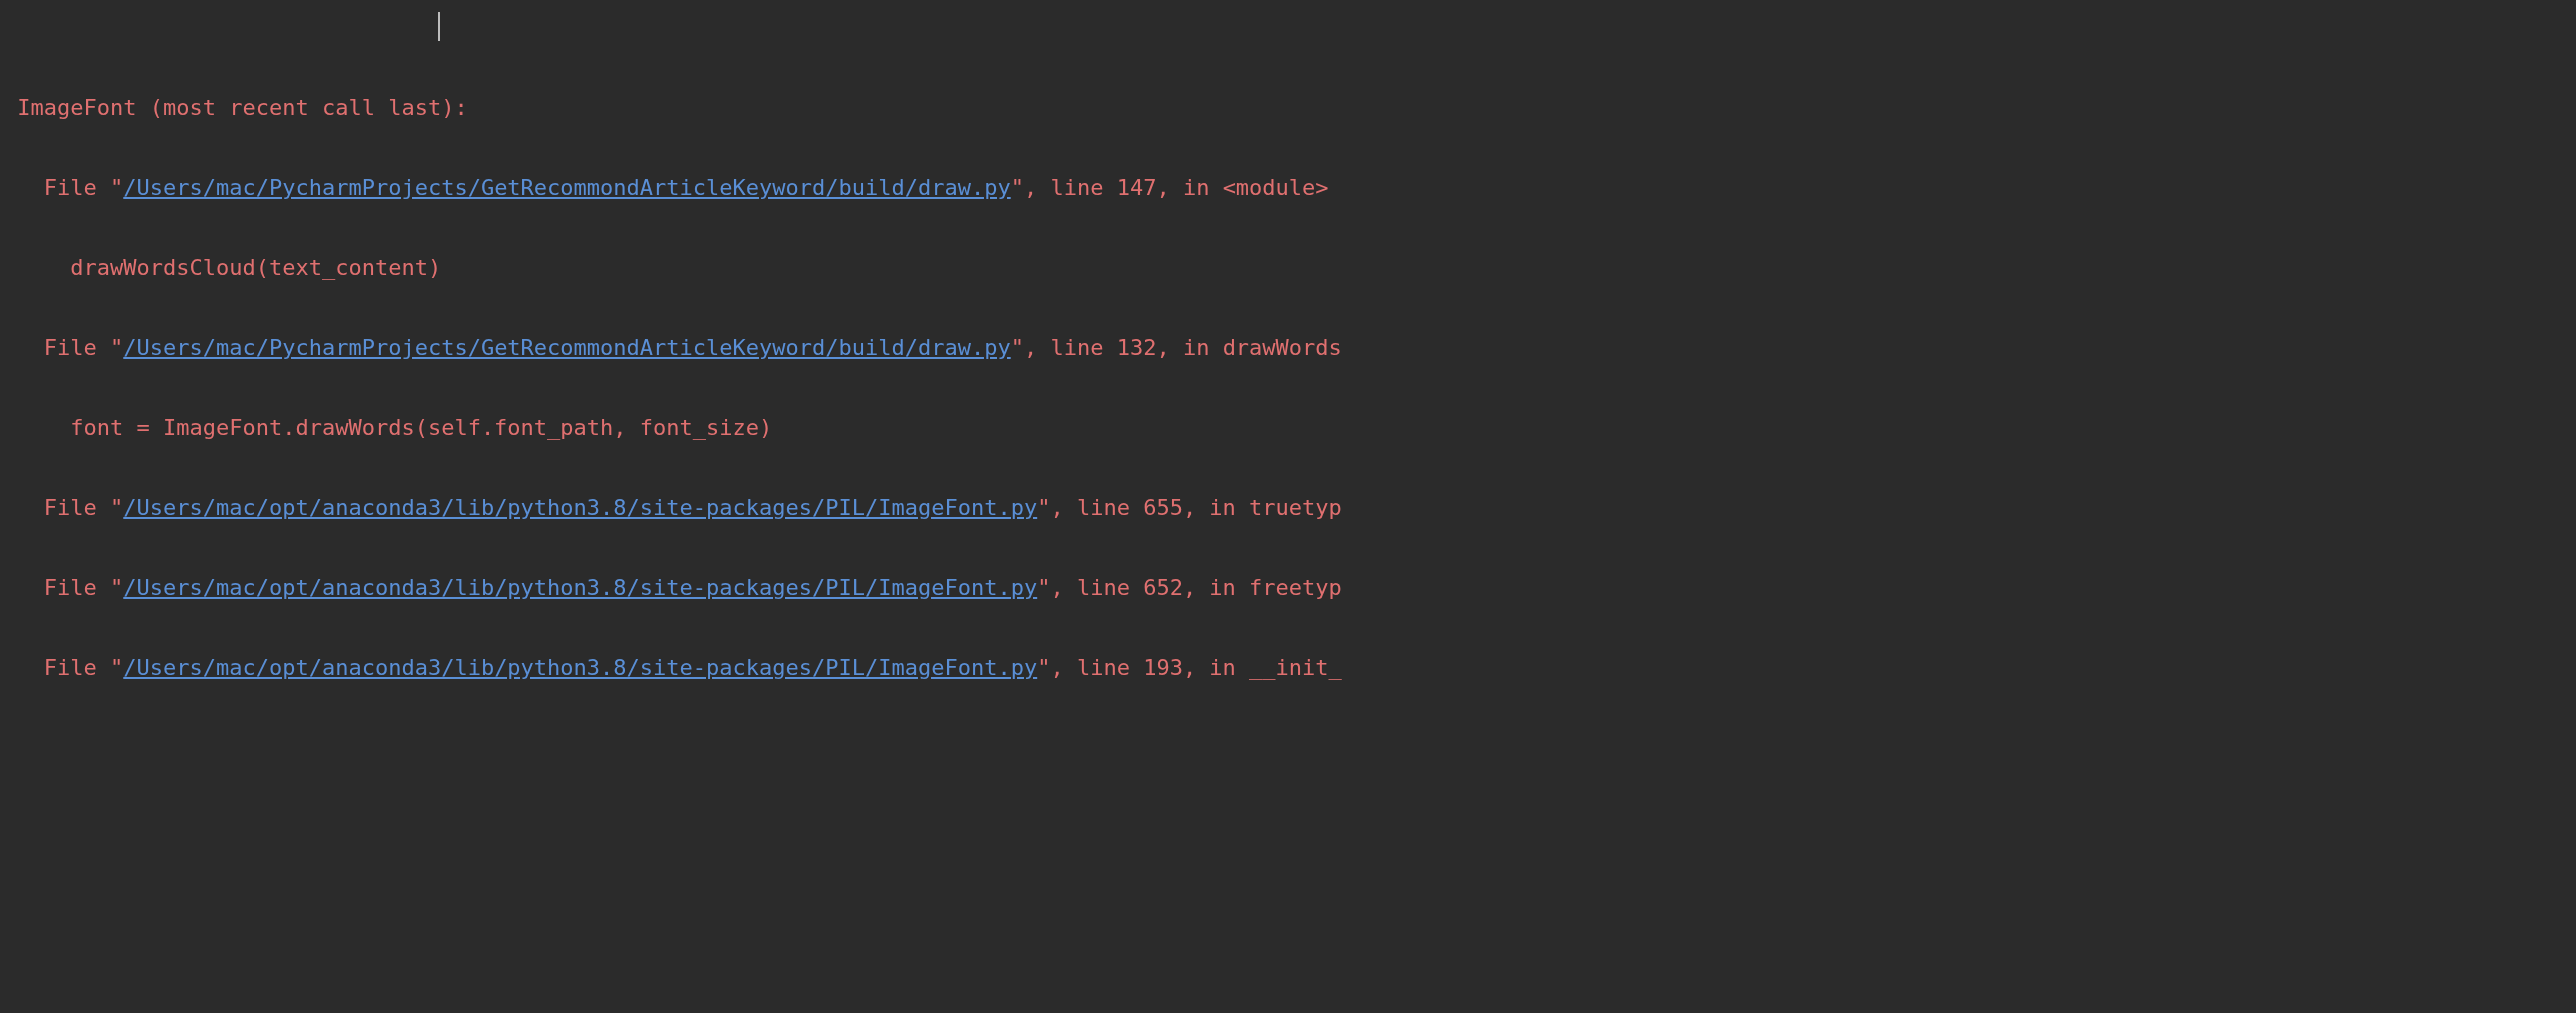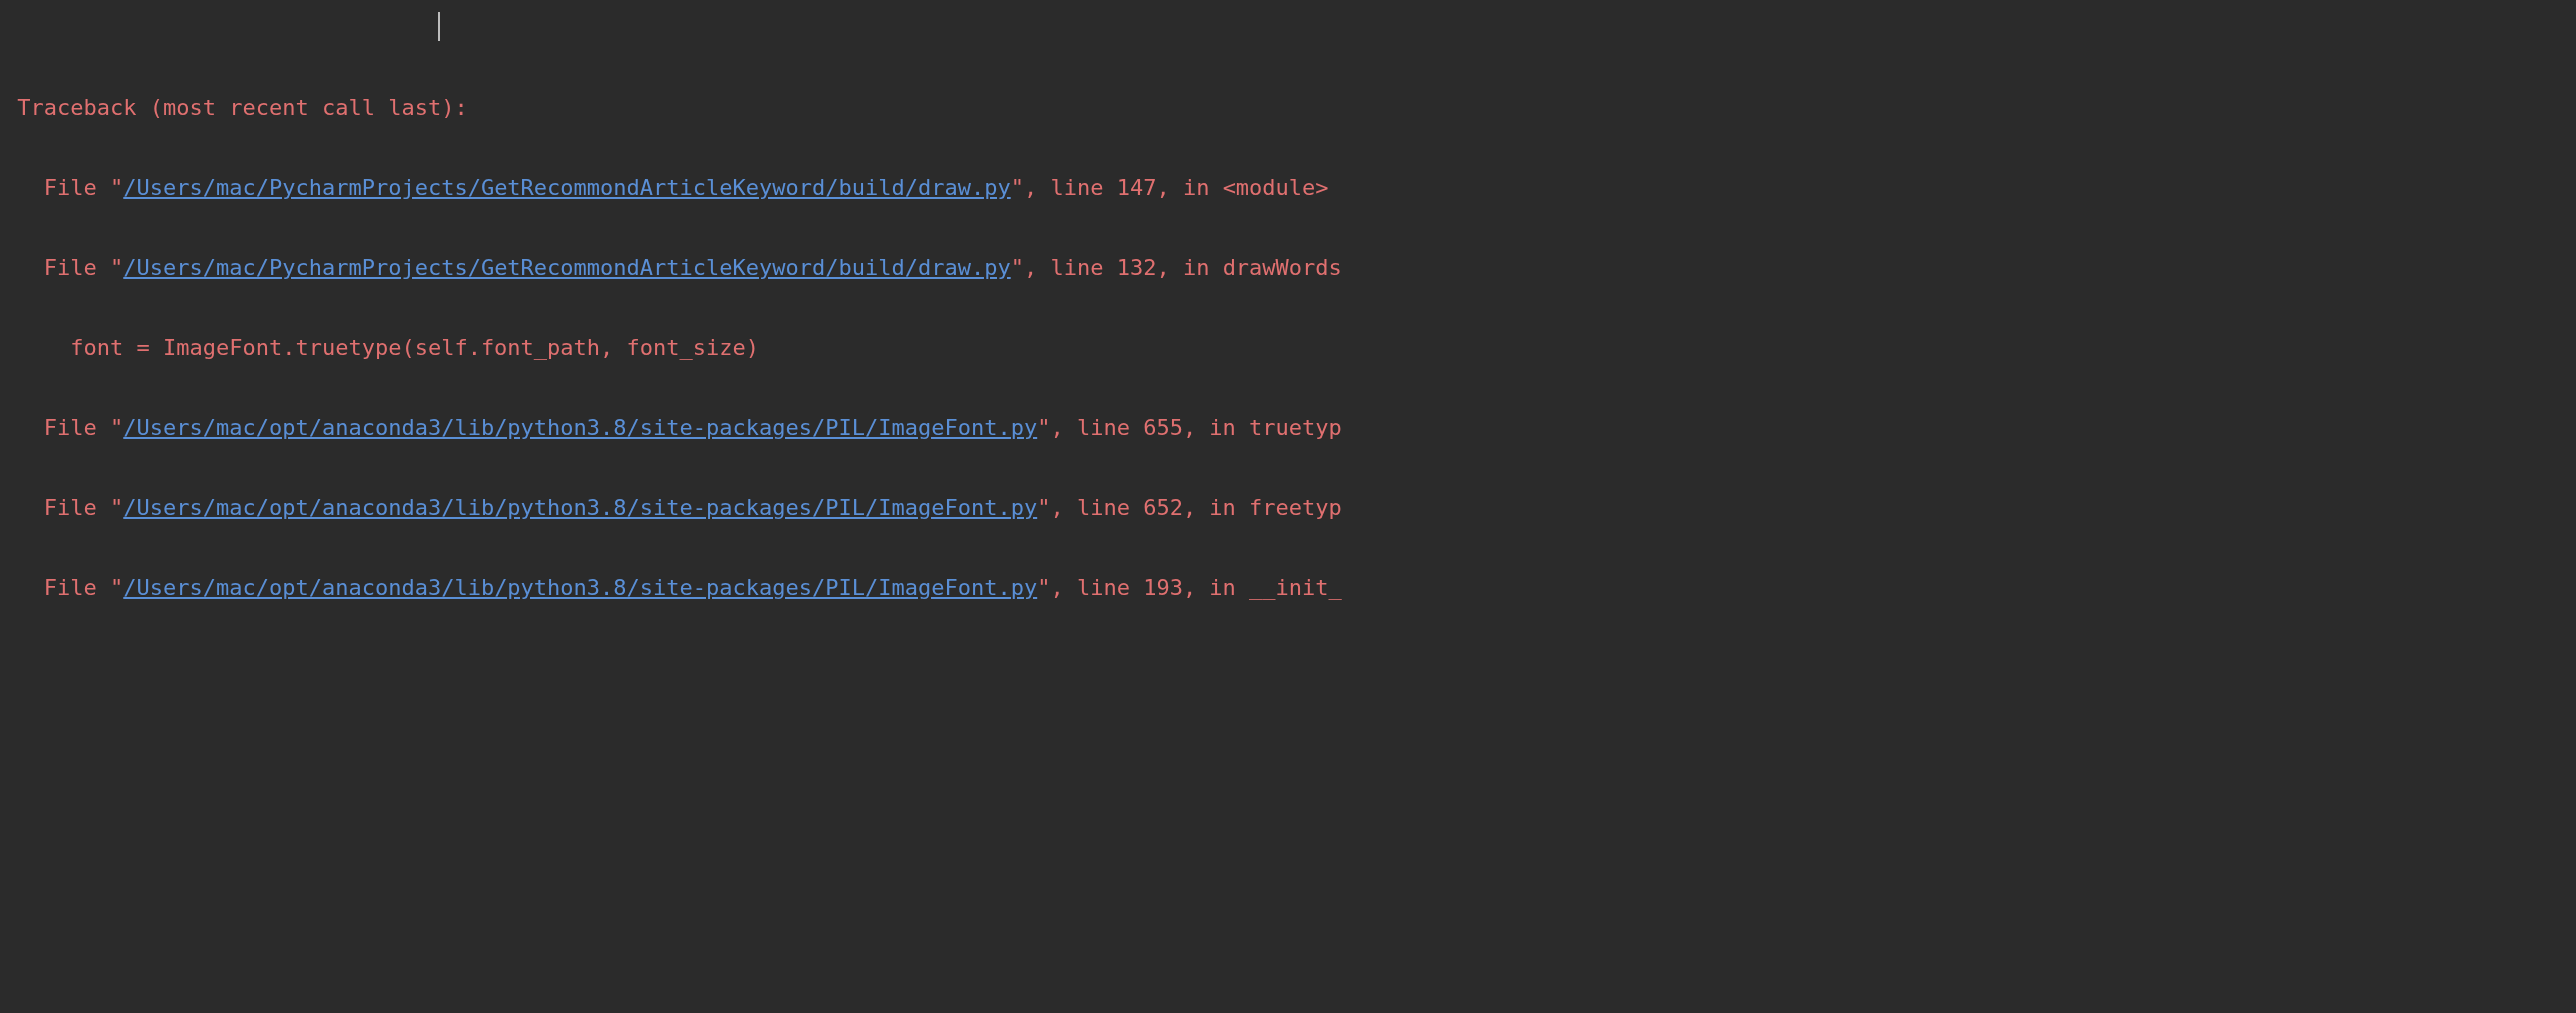--- a/index.html
+++ b/index.html
@@ -33,23 +33,24 @@
       top: 11.6px;
       left: 438px;
       pointer-events: none;
     }
   </style>
 </head>
 <body>
 
 <div class="console">
 <div class="cursor"></div>
-<div class="line plain">Traceback (most recent call last):</div>
+<div class="line plain">ImageFont (most recent call last):</div>
 <div class="line"><span class="plain">  File "</span><span class="link">/Users/mac/PycharmProjects/GetRecommondArticleKeyword/build/draw.py</span><span class="plain">", line 147, in &lt;module&gt;</span></div>
+<div class="line plain">    drawWordsCloud(text_content)</div>
 <div class="line"><span class="plain">  File "</span><span class="link">/Users/mac/PycharmProjects/GetRecommondArticleKeyword/build/draw.py</span><span class="plain">", line 132, in drawWords</span></div>
-<div class="line plain">    font = ImageFont.truetype(self.font_path, font_size)</div>
+<div class="line plain">    font = ImageFont.drawWords(self.font_path, font_size)</div>
 <div class="line"><span class="plain">  File "</span><span class="link">/Users/mac/opt/anaconda3/lib/python3.8/site-packages/PIL/ImageFont.py</span><span class="plain">", line 655, in truetyp</span></div>
 <div class="line"><span class="plain">  File "</span><span class="link">/Users/mac/opt/anaconda3/lib/python3.8/site-packages/PIL/ImageFont.py</span><span class="plain">", line 652, in freetyp</span></div>
 <div class="line"><span class="plain">  File "</span><span class="link">/Users/mac/opt/anaconda3/lib/python3.8/site-packages/PIL/ImageFont.py</span><span class="plain">", line 193, in __init_</span></div>
 
 
 </div>
 
 
 </body></html>

